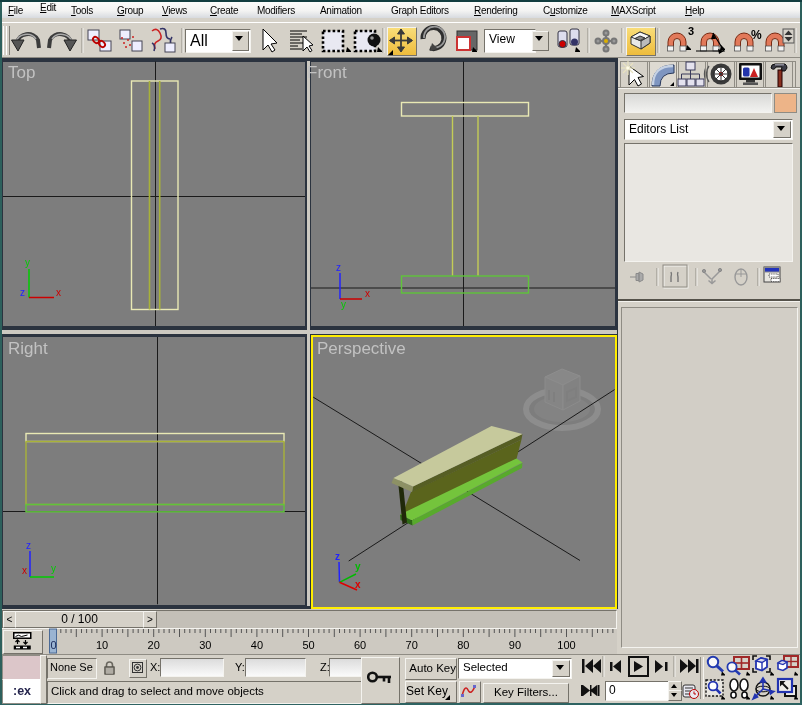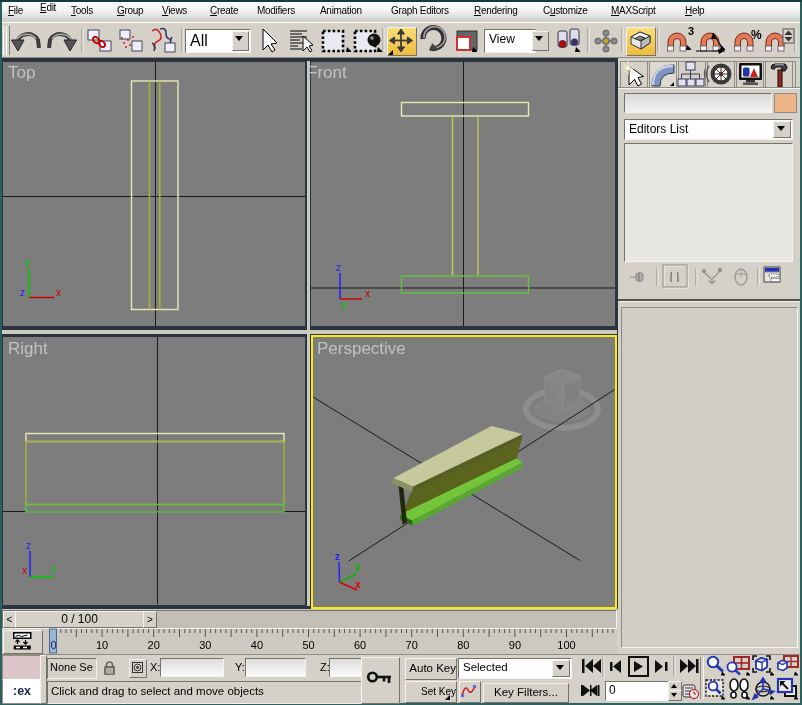--- a/index.html
+++ b/index.html
@@ -489,21 +489,21 @@
 <div class="abs" style="left:51px;top:685px;font-size:11.5px">Click and drag to select and move objects</div>
 
 <div class="btn" style="left:361px;top:657px;width:37px;height:45px"></div>
 <svg class="abs" style="left:367px;top:669px" width="26" height="18" viewBox="0 0 26 18">
 <circle cx="5.5" cy="8" r="4.3" fill="none" stroke="#111" stroke-width="2.6"></circle>
 <line x1="9.5" y1="8" x2="24" y2="8" stroke="#111" stroke-width="2.6"></line>
 <path d="M 17 8 v 4.5 M 22 8 v 6" stroke="#111" stroke-width="2.6"></path>
 </svg>
 
 <div class="btn" style="left:405px;top:658px;width:50px;height:20px;font-size:11.5px;text-align:right;line-height:19px">Auto Key</div>
-<div class="btn" style="left:405px;top:681px;width:50px;height:20px;font-size:10px;text-align:right;line-height:19px">Set Key</div>
+<div class="btn" style="left:405px;top:681px;width:50px;height:20px;font-size:12px;text-align:left;line-height:19px">Set Key</div>
 
 <div class="sunk" style="left:458px;top:658px;width:112px;height:19px;background:#fff"></div>
 <div class="abs" style="left:463px;top:661px;font-size:11.5px">Selected</div>
 <div class="btn" style="left:552px;top:660px;width:16px;height:15px"></div>
 <div class="abs" style="left:555.5px;top:665px;width:0;height:0;border-left:4.5px solid transparent;border-right:4.5px solid transparent;border-top:5px solid #000"></div>
 
 <div class="btn" style="left:459px;top:681px;width:20px;height:20px"></div>
 <svg class="abs" style="left:461px;top:683px" width="16" height="16" viewBox="0 0 16 16">
 <path d="M 1 13 Q 4 1 7 7 T 14 3" fill="none" stroke="#c22" stroke-width="1.6"></path>
 <rect x="0" y="11" width="3" height="3" fill="#66c"></rect>

